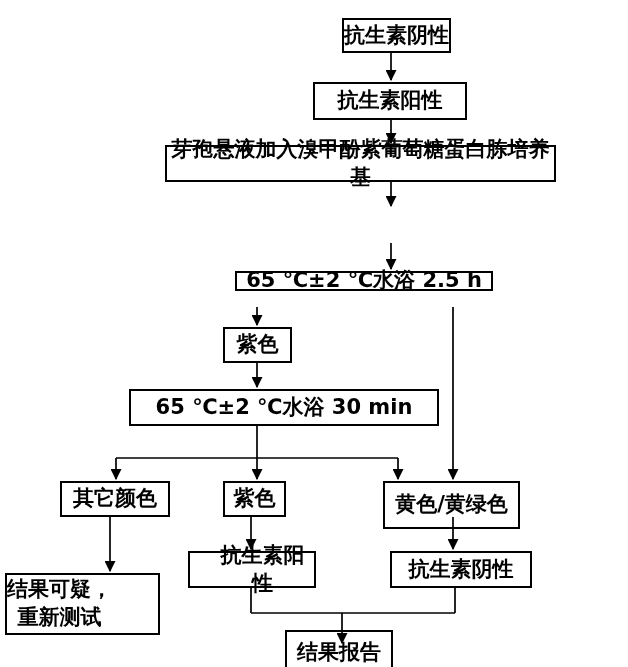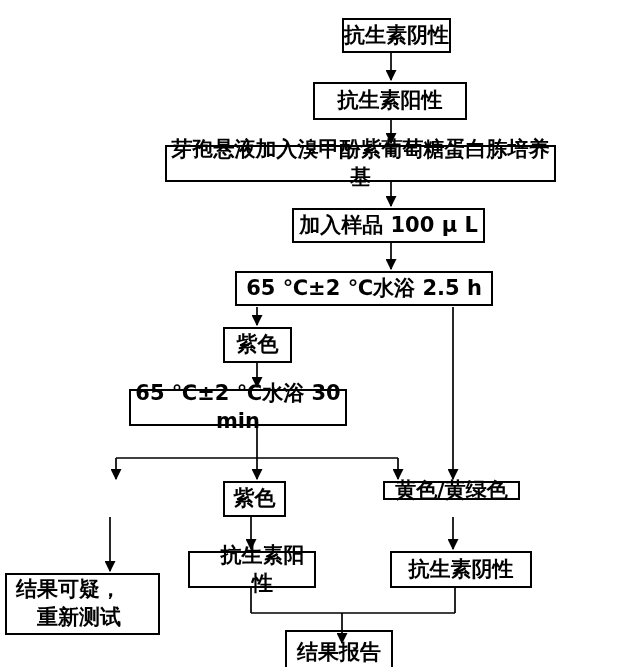--- a/index.html
+++ b/index.html
@@ -22,54 +22,53 @@
     justify-content: center;
     text-align: center;
     font-size: 21px;
     font-weight: 700;
     line-height: 1.32;
     white-space: pre-line;
     z-index: 1;
   }
   .node--left {
     justify-content: flex-start;
-    text-align: right;
-    padding-left: 9px;
+    text-align: center;
   }
   svg.edges {
     position: absolute;
     left: 0;
     top: 0;
     z-index: 5;
     pointer-events: none;
   }
 </style>
 </head>
 <body>
 
 <div class="stage">
 
   <div class="node" style="left:342px; top:18px;  width:109px; height:35px;">抗生素阴性</div>
 
   <div class="node" style="left:313px; top:82px;  width:154px; height:38px;">抗生素阳性</div>
 
   <div class="node" style="left:165px; top:145px; width:391px; height:37px;">芽孢悬液加入溴甲酚紫葡萄糖蛋白胨培养基</div>
 
-  <div class="node" style="left:292px; top:208px; width:193px; height:35px;">加入样品 100 μ L</div>
 
-  <div class="node" style="left:235px; top:271px; width:258px; height:35px;">65 ℃±2 ℃水浴 2.5 h</div>
+  <div class="node" style="left:235px; top:271px; width:258px; height:20px;">65 ℃±2 ℃水浴 2.5 h</div>
 
   <div class="node" style="left:223px; top:327px; width:69px;  height:36px;">紫色</div>
 
-  <div class="node" style="left:129px; top:389px; width:218px; height:37px;">65 ℃±2 ℃水浴 30 min</div>
+  <div class="node" style="left:129px; top:389px; width:310px; height:37px;">65 ℃±2 ℃水浴 30 min</div>
 
+  <div class="node" style="left:60px;  top:481px; width:110px; height:36px;">其它颜色</div>
 
   <div class="node" style="left:223px; top:481px; width:63px;  height:36px;">紫色</div>
 
-  <div class="node" style="left:383px; top:481px; width:137px; height:19px;">黄色/黄绿色</div>
+  <div class="node" style="left:383px; top:481px; width:137px; height:48px;">黄色/黄绿色</div>
 
   <div class="node node--left" style="left:5px; top:573px; width:155px; height:62px;">结果可疑，
 重新测试</div>
 
   <div class="node" style="left:188px; top:551px; width:128px; height:37px;padding-left:21px;">抗生素阳性</div>
 
   <div class="node" style="left:390px; top:551px; width:142px; height:37px;">抗生素阴性</div>
 
   <div class="node" style="left:285px; top:630px; width:108px; height:45px;">结果报告</div>
 

